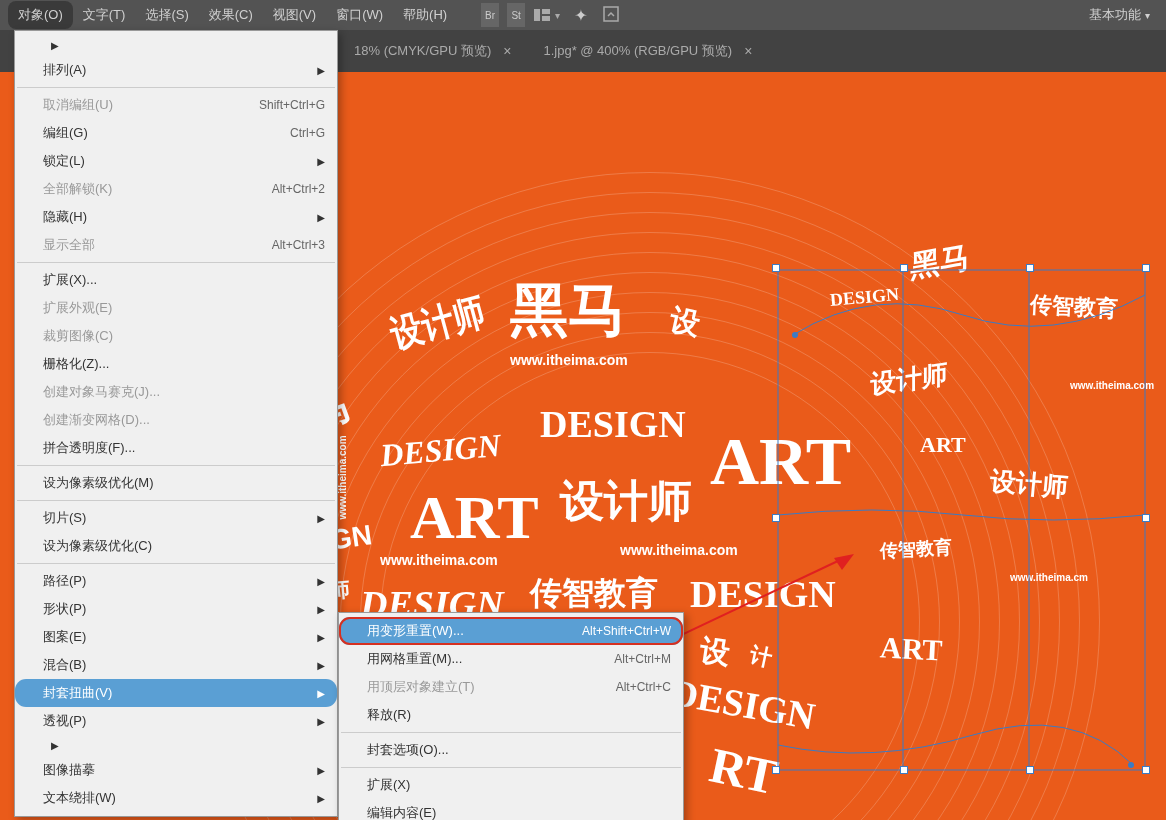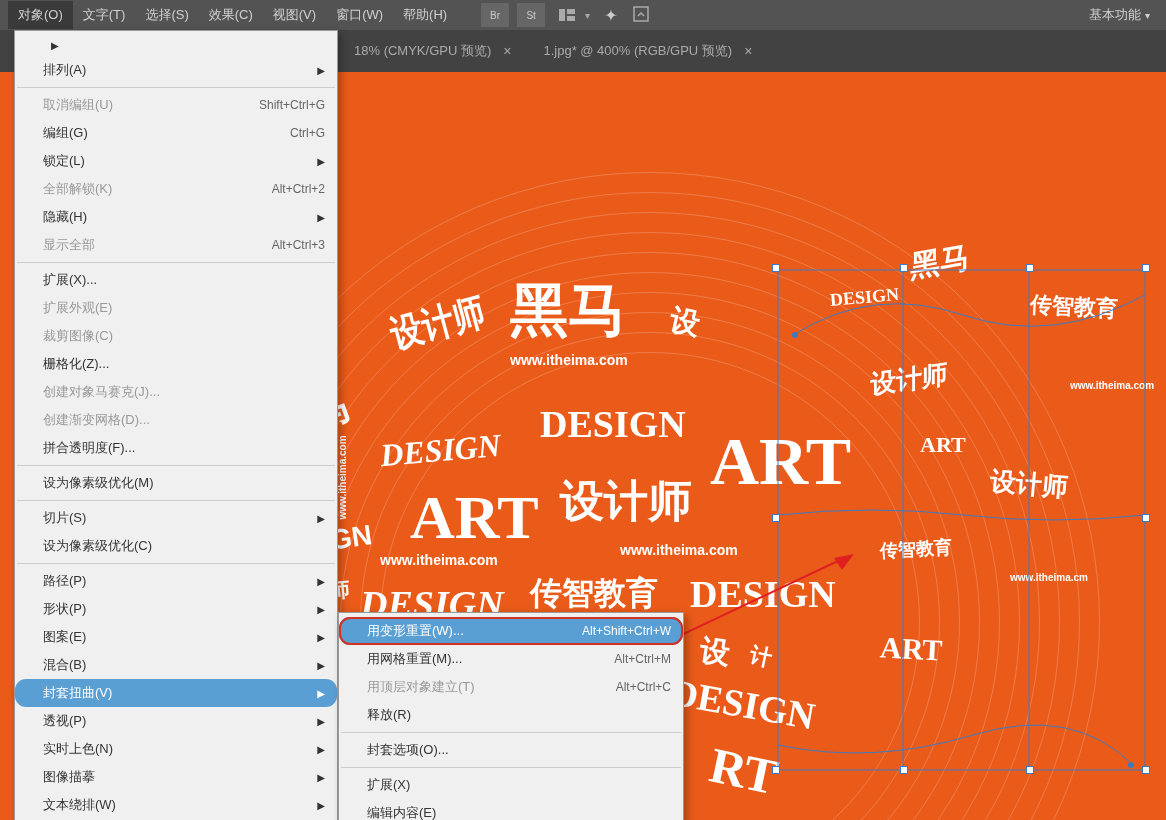--- a/index.html
+++ b/index.html
@@ -1,22 +1,22 @@
 <!DOCTYPE html>
 <html><head>
   <meta charset="utf-8">
   <style>
     * { margin: 0; padding: 0; box-sizing: border-box; font-family: "Microsoft YaHei", sans-serif; }
     body { background: #ea5b1a; width: 1166px; height: 820px; overflow: hidden; position: relative; }
     
     .menubar { background: #535353; height: 30px; display: flex; align-items: center; padding: 0 8px; color: #d0d0d0; font-size: 13px; position: relative; z-index: 100; }
-    .menubar-item { padding: 5px 10px; cursor: pointer; }
+    .menubar-item { padding: 5px 10px; cursor: pointer; border-radius: 8px; }
     .menubar-item.active { background: #3a3a3a; }
     .menubar-spacer { flex: 1; }
-    .menubar-icon { width: 28px; height: 24px; background: #666; margin: 0 4px; display: flex; align-items: center; justify-content: center; font-size: 10px; color: #ccc; text-align: right; }
+    .menubar-icon { width: 18px; height: 24px; background: #666; margin: 0 4px; display: flex; align-items: center; justify-content: center; font-size: 10px; color: #ccc; text-align: right; }
     .menubar-right { display: flex; align-items: center; gap: 14px; padding-right: 8px; }
     .dropdown-arrow { margin-left: 4px; font-size: 10px; }
     
     .tabbar { background: #424242; height: 42px; display: flex; align-items: center; color: #aaa; font-size: 13px; position: relative; z-index: 50; }
     .tab { padding: 10px 16px; display: flex; align-items: center; gap: 12px; }
     .tab-close { color: #aaa; cursor: pointer; font-size: 14px; }
     
     .dropdown-menu { position: absolute; top: 30px; left: 14px; width: 324px; background: #f0f0f0; border: 1px solid #999; box-shadow: 3px 3px 8px rgba(0,0,0,0.3); z-index: 200; font-size: 13px; color: #333; padding: 4px 0; }
     .menu-item { display: flex; align-items: center; padding: 5px 12px 5px 28px; cursor: pointer; position: relative; }
     .menu-item.disabled { color: #999; }
@@ -275,21 +275,20 @@
     </div>
     <div class="menu-item highlighted">
       <span class="menu-item-label">封套扭曲(V)</span>
       <span class="menu-item-arrow">▶</span>
     </div>
     <div class="menu-item">
       <span class="menu-item-label">透视(P)</span>
       <span class="menu-item-arrow">▶</span>
     </div>
     <div class="menu-item">
-      <span class="menu-item-label">实时上色(N)</span>
       <span class="menu-item-arrow">▶</span>
     </div>
     <div class="menu-item">
       <span class="menu-item-label">图像描摹</span>
       <span class="menu-item-arrow">▶</span>
     </div>
     <div class="menu-item">
       <span class="menu-item-label">文本绕排(W)</span>
       <span class="menu-item-arrow">▶</span>
     </div>

